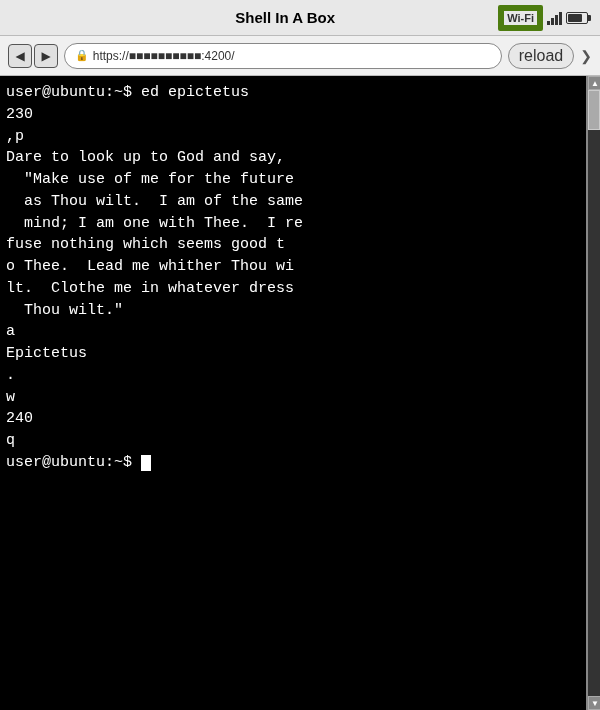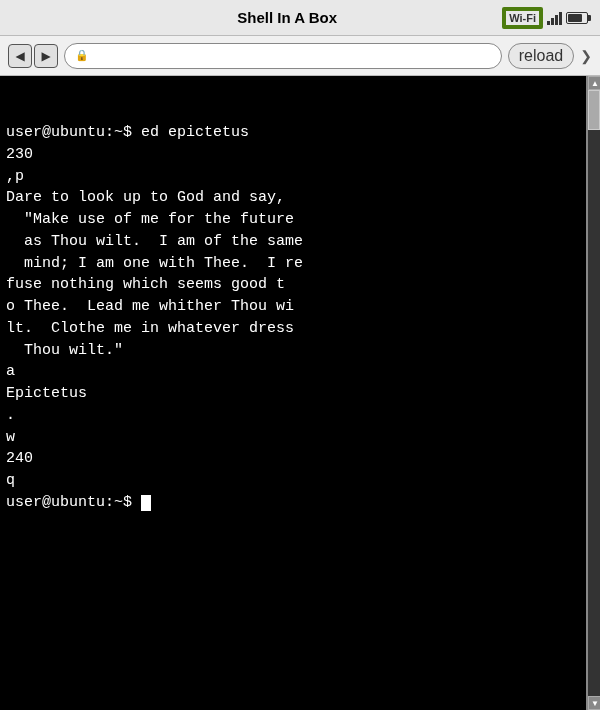--- a/index.html
+++ b/index.html
@@ -38,21 +38,21 @@
 
     .status-icons {
       display: flex;
       align-items: center;
       gap: 4px;
     }
 
     .wifi-icon {
       font-size: 11px;
       font-weight: bold;
-      border: 4px solid #4d7c0f;
+      border: 6px solid #4d7c0f;
       padding: 1px 3px;
       border-radius: 2px;
       color: #333;
     }
 
     .signal-bars {
       display: flex;
       align-items: flex-end;
       gap: 1px;
       height: 14px;
@@ -178,21 +178,20 @@
     .terminal {
       flex: 1;
       background: #000;
       color: #fff;
       font-family: 'Courier New', Courier, monospace;
       font-size: 15px;
       line-height: 1.45;
       padding: 6px 4px 6px 6px;
       overflow: hidden;
       white-space: pre;
-      margin-top: 40px;
     }
 
     .scrollbar {
       width: 14px;
       background: #555;
       border-left: 2px solid #888;
       position: relative;
       display: flex;
       flex-direction: column;
     }
@@ -254,20 +253,21 @@
   </div>
 </div>
 
 <div class="nav-bar">
   <div class="nav-btns-group">
     <div class="nav-btn">◀</div>
     <div class="nav-btn">▶</div>
   </div>
   <div class="url-bar">
     <span class="lock-icon">🔒</span>
+    <span class="url-text">https://■■■■■■■■■■:4200/</span>
   </div>
   <div class="reload-btn">reload</div>
   <span class="nav-arrow-right">❯</span>
 </div>
 
 <div class="terminal-wrapper">
   <div class="terminal" id="terminal-output">user@ubuntu:~$ ed epictetus
 230
 ,p
 Dare to look up to God and say,

